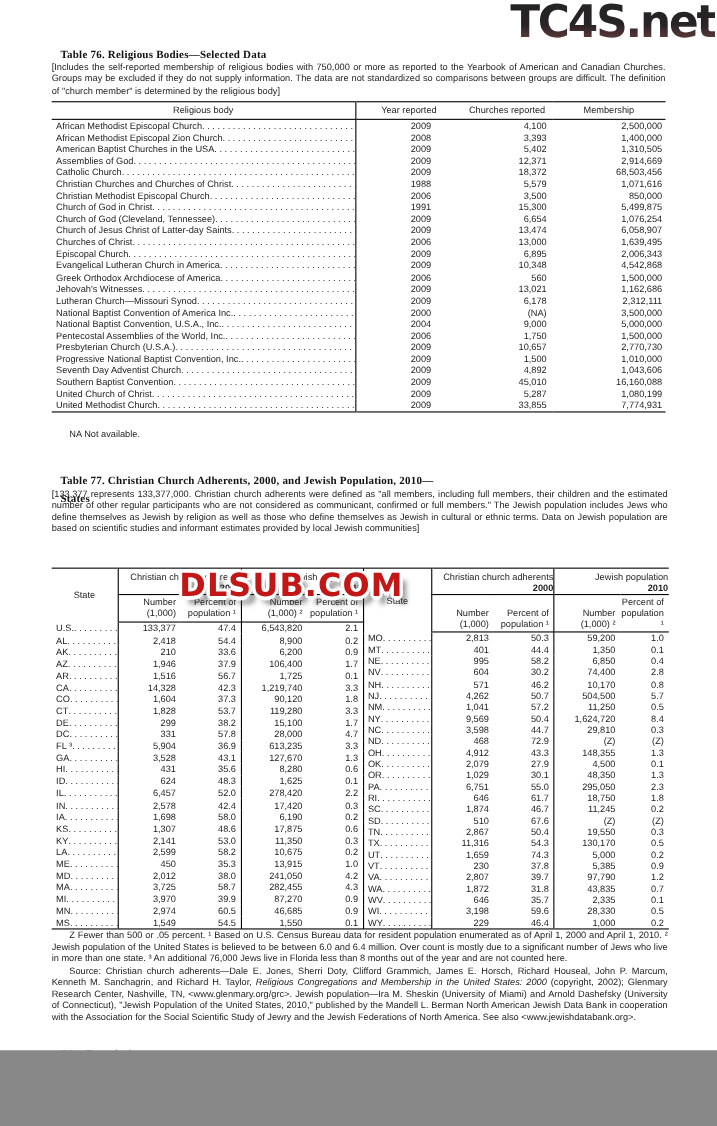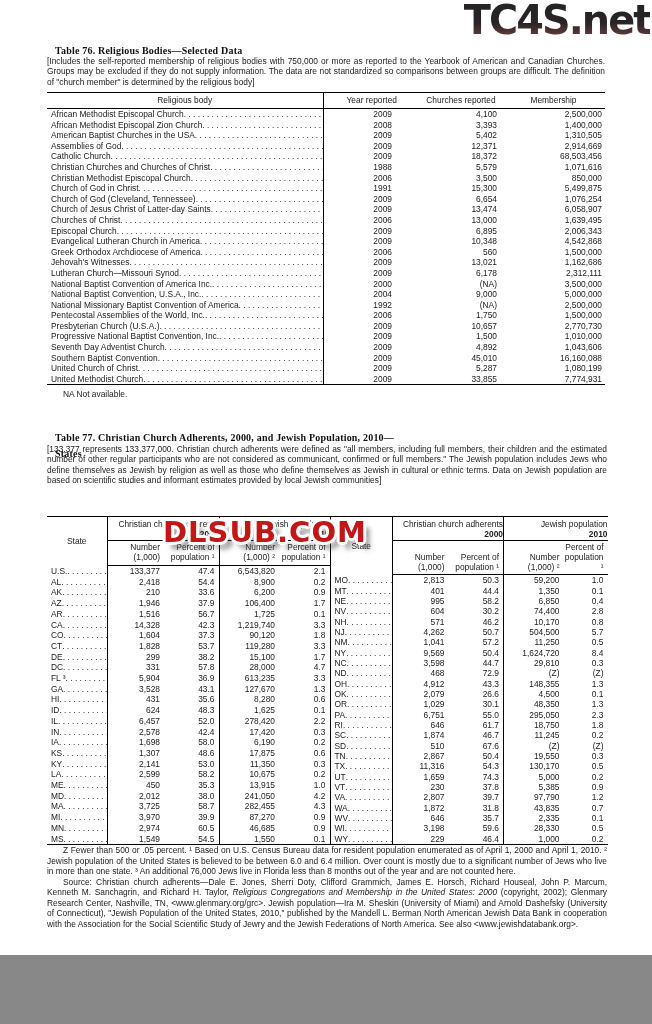--- a/index.html
+++ b/index.html
@@ -311,31 +311,20 @@
           <tr>
             <td class="vline label-cell">
               <div class="cellflex">
                 <span class="lbl">National Baptist Convention, U.S.A., Inc.</span>
                 <span class="dots"></span>
               </div>
             </td>
             <td class="num-cell year">2004</td>
             <td class="num-cell">9,000</td>
             <td class="num-cell memb">5,000,000</td>
-          </tr>
-          <tr>
-            <td class="vline label-cell">
-              <div class="cellflex">
-                <span class="lbl">National Missionary Baptist Convention of America</span>
-                <span class="dots"></span>
-              </div>
-            </td>
-            <td class="num-cell year">1992</td>
-            <td class="num-cell">(NA)</td>
-            <td class="num-cell memb">2,500,000</td>
           </tr>
           <tr>
             <td class="vline label-cell">
               <div class="cellflex">
                 <span class="lbl">Pentecostal Assemblies of the World, Inc.</span>
                 <span class="dots"></span>
               </div>
             </td>
             <td class="num-cell year">2006</td>
             <td class="num-cell">1,750</td>
@@ -931,21 +920,21 @@
             <td class="num-cell">1.3</td>
           </tr>
           <tr>
             <td class="vline label-cell">
               <div class="cellflex">
                 <span class="lbl">OK</span>
                 <span class="dots"></span>
               </div>
             </td>
             <td class="num-cell">2,079</td>
-            <td class="vline num-cell">26.6</td>
+            <td class="vline num-cell">27.9</td>
             <td class="num-cell">4,500</td>
             <td class="num-cell">0.1</td>
           </tr>
           <tr>
             <td class="vline label-cell">
               <div class="cellflex">
                 <span class="lbl">OR</span>
                 <span class="dots"></span>
               </div>
             </td>

